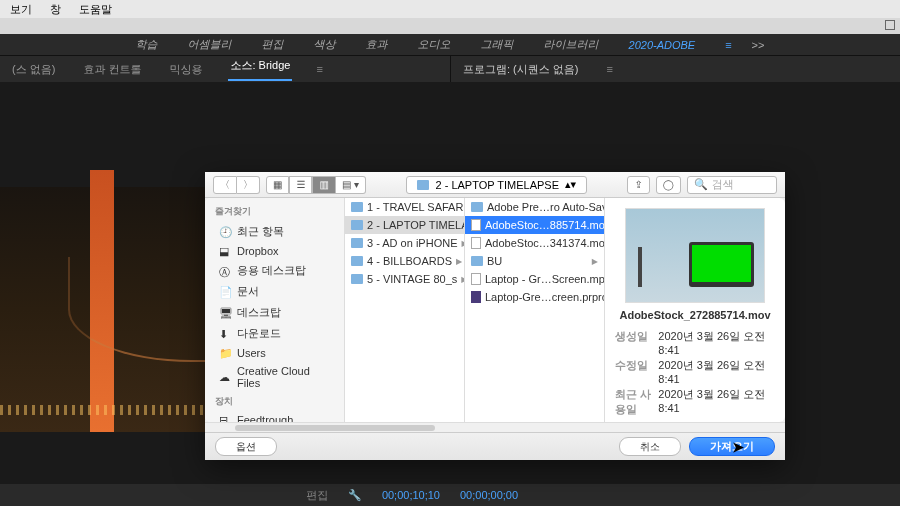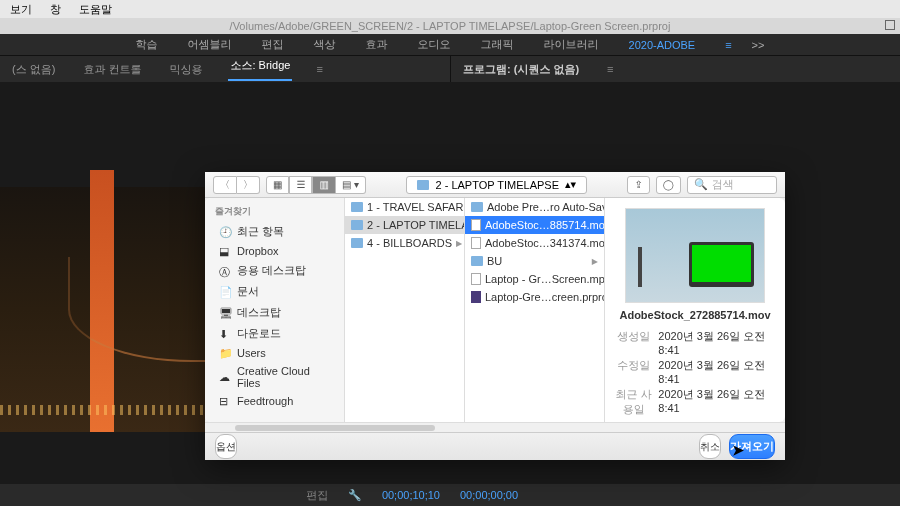--- a/index.html
+++ b/index.html
@@ -2,26 +2,26 @@
 <html><head>
 <meta charset="utf-8">
 <style>
 *{margin:0;padding:0;box-sizing:border-box;font-family:-apple-system,BlinkMacSystemFont,"Segoe UI",sans-serif;font-size:11px;}
 body{width:900px;height:506px;background:#1a1a1a;overflow:hidden;position:relative;}
 .macbar{height:18px;background:#e8e8e8;display:flex;align-items:center;padding:0 10px;gap:18px;color:#000;}
 .macbar span{cursor:default;}
 .titlebar{height:16px;background:#d8d8d8;text-align:center;color:#888;font-size:10px;line-height:16px;position:relative;}
 .titlebar .maxbtn{position:absolute;right:5px;top:2px;width:10px;height:10px;border:1px solid #666;}
 .workspace-tabs{height:22px;background:#2a2a2a;display:flex;align-items:center;padding:0 20px;gap:30px;color:#aaa;font-size:10px;border-bottom:1px solid #111;}
-.workspace-tabs .ws{cursor:pointer;}
+.workspace-tabs .ws{cursor:pointer;font-style:italic;}
 .workspace-tabs .ws.active{color:#4aa3ff;}
 .workspace-tabs .chev{color:#aaa;margin-left:-10px;}
 .panel-tabs{height:26px;background:#2a2a2a;display:flex;color:#999;font-size:10px;}
 .panel-tabs .left{width:50%;display:flex;align-items:center;padding:0 10px;gap:24px;}
-.panel-tabs .right{width:50%;display:flex;align-items:center;padding:0 10px;gap:26px;border-left:1px solid #111;font-weight:bold;}
+.panel-tabs .right{width:50%;display:flex;align-items:center;padding:0 10px;gap:26px;border-left:1px solid #111;}
 .panel-tabs .tab{cursor:pointer;padding:0 2px;}
 .panel-tabs .tab.active{color:#fff;border-bottom:2px solid #4aa3ff;padding-bottom:6px;}
 .panel-tabs .menu{color:#888;}
 .main-area{display:flex;height:408px;background:#232323;position:relative;}
 .source-panel{width:50%;position:relative;background:#1a1a1a;}
 .source-img{width:100%;height:350px;background:linear-gradient(to bottom,#1a1a1a 30%,#000 30%);position:relative;overflow:hidden;}
 .sky{position:absolute;top:30%;bottom:0;left:0;right:0;background:linear-gradient(to bottom,#1a1510 0%,#2a1e10 50%,#3a2815 100%);}
 .tower{position:absolute;bottom:0;left:20%;width:24px;height:75%;background:linear-gradient(to bottom,#c85020,#e87030);}
 .tower2{position:absolute;bottom:0;left:50%;width:18px;height:50%;background:linear-gradient(to bottom,#b04020,#c85020);}
 .cable{position:absolute;bottom:20%;left:15%;right:30%;height:30%;border-bottom:2px solid rgba(200,120,60,0.6);border-left:2px solid rgba(200,120,60,0.3);border-radius:0 0 0 50%;}
@@ -59,41 +59,40 @@
 .file-icon.purple{background:#4a3b7a;border-color:#4a3b7a;}
 .preview{flex:1;padding:10px;overflow:hidden;color:#333;}
 .preview-img{width:140px;height:95px;margin:0 auto;background:linear-gradient(#a8c8d8,#c8d8e0);position:relative;border:1px solid #ddd;}
 .preview-img .laptop{position:absolute;right:10px;bottom:15px;width:65px;height:45px;background:#333;border-radius:3px;}
 .preview-img .screen{position:absolute;right:13px;bottom:20px;width:59px;height:37px;background:#0d0;}
 .preview-img .lamp{position:absolute;left:12px;bottom:15px;width:4px;height:40px;background:#444;}
 .preview-title{text-align:center;font-size:11px;font-weight:bold;margin-top:6px;line-height:1.2;}
 .preview-sub{text-align:center;font-size:9px;color:#999;margin-top:2px;}
 .preview-meta{margin-top:6px;font-size:9px;}
 .preview-meta .row{display:flex;padding:1px 0;}
-.preview-meta .k{width:48px;text-align:center;color:#999;padding-right:6px;}
+.preview-meta .k{width:48px;text-align:left;color:#999;padding-right:6px;font-weight:bold;}
 .preview-meta .v{color:#333;}
 .scroll-track{height:10px;background:#f0f0f0;border-top:1px solid #ddd;position:relative;}
 .scroll-thumb{position:absolute;left:30px;width:200px;height:6px;top:2px;background:#ccc;border-radius:3px;}
 .dlg-footer{height:28px;background:linear-gradient(#f0f0f0,#e5e5e5);border-top:1px solid #ccc;display:flex;align-items:center;padding:0 10px;gap:8px;}
-.btn{height:25px;padding:0 0;background:#fff;border:1px solid #bbb;border-radius:9px;font-size:10px;display:flex;align-items:center;color:#333;}
+.btn{height:19px;padding:0 20px;background:#fff;border:1px solid #bbb;border-radius:9px;font-size:10px;display:flex;align-items:center;color:#333;}
 .btn.primary{background:linear-gradient(#4a9eff,#2d7fff);color:#fff;border-color:#1a6aee;font-weight:bold;}
 .spacer{flex:1;}
 .cursor{position:absolute;right:30px;bottom:0px;font-size:14px;color:#000;pointer-events:none;}
 </style>
 </head>
 <body>
 
 <div class="macbar">
   <span>보기</span>
   <span>창</span>
   <span>도움말</span>
 </div>
 
 <div class="titlebar">
-  <span>/Volumes/Adobe/GREEN_SCREEN/2 - LAPTOP TIMELAPSE/Laptop-Green Screen.prproj</span>
   <span class="maxbtn"></span>
 </div>
 
 <div class="workspace-tabs">
   <div style="flex:1"></div>
   <span class="ws">학습</span>
   <span class="ws">어셈블리</span>
   <span class="ws">편집</span>
   <span class="ws">색상</span>
   <span class="ws">효과</span>
@@ -200,40 +199,51 @@
           </div>
           <div class="sb-item">
             <span class="sb-icon">📁</span>
             <span>Users</span>
           </div>
           <div class="sb-item">
             <span class="sb-icon">☁</span>
             <span>Creative Cloud Files</span>
           </div>
         </div>
+      <div class="sb-header">장치</div>
       <div id="sb-dev">
           <div class="sb-item">
             <span class="sb-icon">⊟</span>
             <span>Feedtrough</span>
           </div>
         </div>
     </div>
 
     <div class="col" id="col1">
         <div class="col-item ">
           <span class="folder-icon"></span>
           <span>1 - TRAVEL SAFARI</span>
         </div>
         <div class="col-item sel">
           <span class="folder-icon"></span>
           <span>2 - LAPTOP TIMELAPSE</span>
         </div>
         <div class="col-item ">
           <span class="folder-icon"></span>
+          <span>3 - AD on iPHONE</span>
+          <span class="arrow">▶</span>
+        </div>
+        <div class="col-item ">
+          <span class="folder-icon"></span>
           <span>4 - BILLBOARDS</span>
+          <span class="arrow">▶</span>
+        </div>
+        <div class="col-item ">
+          <span class="folder-icon"></span>
+          <span>5 - VINTAGE 80_s</span>
           <span class="arrow">▶</span>
         </div>
       </div>
 
     <div class="col" style="width:140px" id="col2">
         <div class="col-item ">
           <span class="folder-icon"></span>
           <span>Adobe Pre…ro Auto-Save</span>
         </div>
         <div class="col-item hilite">

